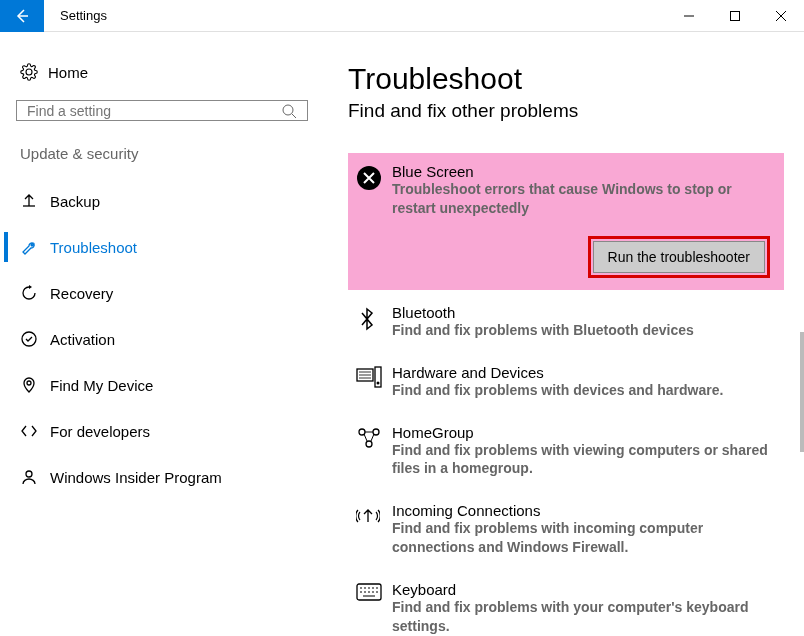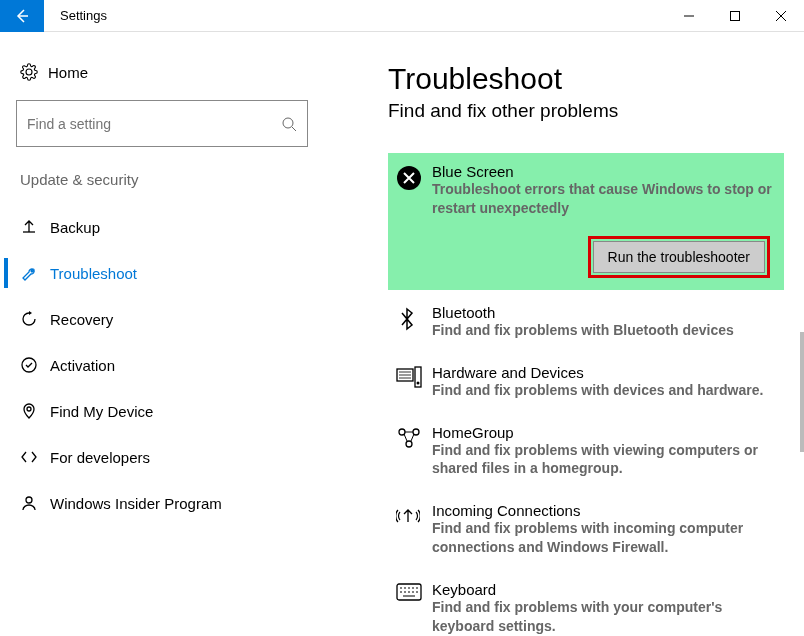--- a/index.html
+++ b/index.html
@@ -39,38 +39,37 @@
       width: 46px;
       height: 32px;
       display: flex;
       align-items: center;
       justify-content: center;
       font-size: 12px;
     }
     .content {
       display: flex;
       height: calc(100% - 32px);
-      gap: 40px;
     }
     .sidebar {
       width: 320px;
       padding: 20px 12px 0 16px;
     }
     .home-row {
       display: flex;
       align-items: center;
       height: 40px;
       padding-left: 4px;
       font-size: 15px;
       cursor: pointer;
     }
     .home-row .icon { width: 28px; }
     .search-box {
       margin: 8px 0 24px 0;
-      height: 47px;
+      height: 21px;
       border: 1px solid #888;
       display: flex;
       align-items: center;
       padding: 0 10px;
       font-size: 14px;
     }
     .search-box input {
       border: none;
       outline: none;
       flex: 1;
@@ -118,21 +117,21 @@
       font-size: 19px;
       font-weight: 400;
       margin-bottom: 31px;
     }
     .tshoot-item {
       display: flex;
       padding: 10px 10px 10px 8px;
       margin-bottom: 4px;
     }
     .tshoot-item.selected {
-      background: #86efac;
+      background: #f9a8d4;
       flex-direction: column;
     }
     .tshoot-row {
       display: flex;
     }
     .tshoot-icon {
       width: 36px;
       flex-shrink: 0;
       display: flex;
       justify-content: flex-start;

